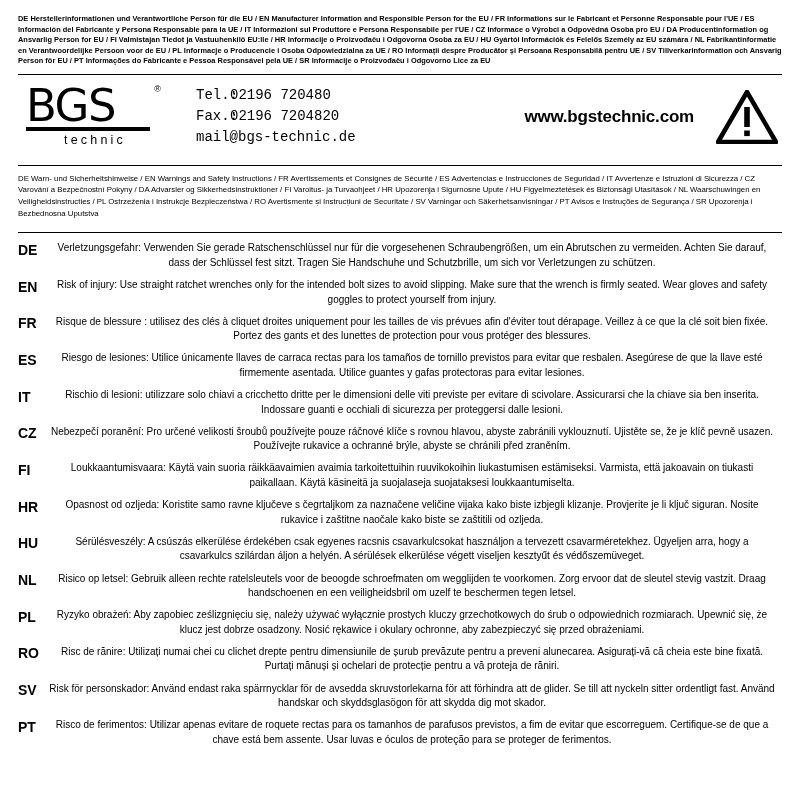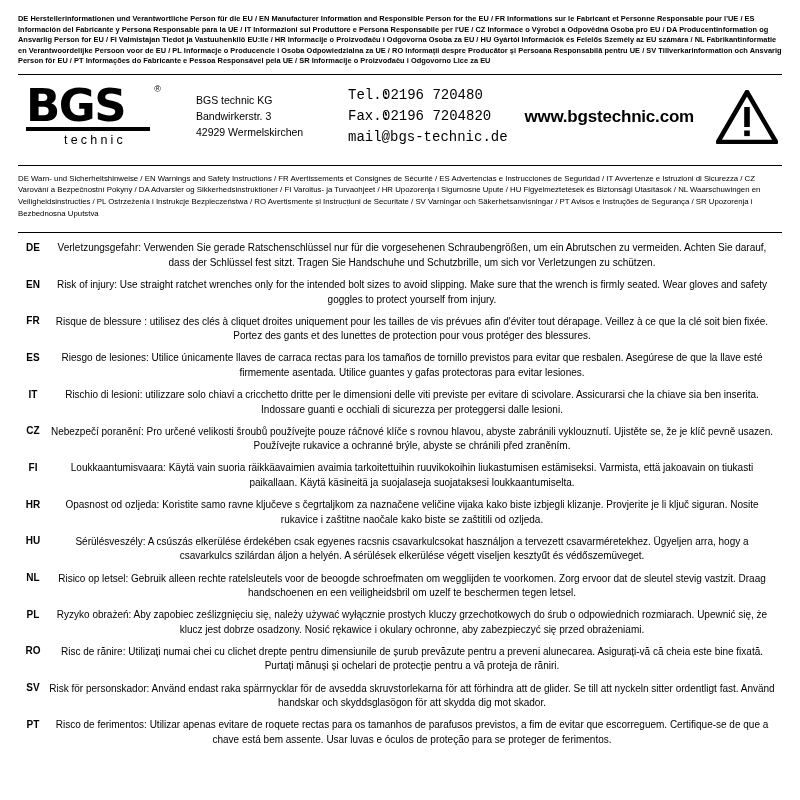--- a/index.html
+++ b/index.html
@@ -47,21 +47,21 @@
     padding-left: 8px;
     flex: 0 0 auto;
   }
   .bgs-logo {
     position: relative;
     display: inline-block;
     line-height: 1;
   }
   .bgs-word {
     font-family: "DejaVu Sans", sans-serif;
-    font-weight: bold;
+    font-weight: normal;
     font-size: 45px;
     letter-spacing: -1.5px;
     line-height: 0.92;
     display: block;
   }
   .bgs-reg {
     position: absolute;
     top: 0px;
     right: -11px;
     font-size: 9px;
@@ -132,24 +132,23 @@
   .lang-list {
     padding-top: 8px;
   }
   .lang-row {
     display: flex;
     margin-bottom: 7.5px;
   }
   .lang-code {
     flex: 0 0 auto;
     width: 30px;
-    font-size: 10px;
+    font-size: 14px;
     font-weight: bold;
     padding-top: 0.5px;
-    text-align: center;
   }
   .lang-text {
     flex: 1 1 auto;
     font-size: 10px;
     line-height: 1.46;
     text-align: center;
     padding-right: 6px;
   }
 </style>
 </head>
@@ -165,25 +164,20 @@
 
     <div class="logo-cell">
       <div class="bgs-logo">
         <span class="bgs-word">BGS</span>
         <span class="bgs-reg">®</span>
         <div class="bgs-underline"></div>
         <span class="bgs-technic">technic</span>
       </div>
     </div>
 
-    <div class="addr-cell">
-      <div>BGS technic KG</div>
-      <div>Bandwirkerstr. 3</div>
-      <div>42929 Wermelskirchen</div>
-    </div>
 
     <div class="contact-cell">
       <div class="contact-row">
         <span class="contact-label">Tel.:</span>
         <span>02196 720480</span>
       </div>
       <div class="contact-row">
         <span class="contact-label">Fax.:</span>
         <span>02196 7204820</span>
       </div>

